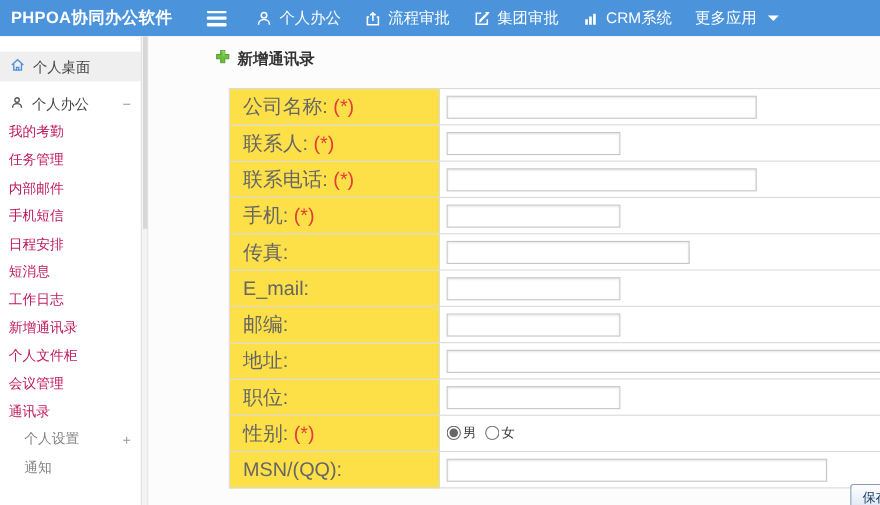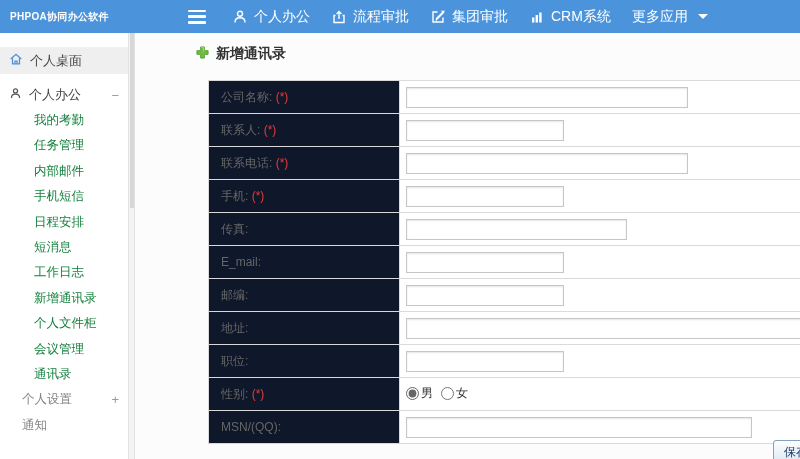--- a/index.html
+++ b/index.html
@@ -8,21 +8,21 @@
     font-family:"Liberation Sans","DejaVu Sans",sans-serif;
     background:#fff;
   }
   
   .topbar{
     position:absolute;top:0;left:0;width:800px;height:33px;
     background:#4b94db;display:flex;align-items:center;color:#fff;
   }
   .logo{
     width:172px;padding-left:10px;box-sizing:border-box;
-    font-size:10px;font-weight:bold;letter-spacing:.3px;white-space:nowrap;
+    font-size:15px;font-weight:bold;letter-spacing:.3px;white-space:nowrap;
   }
   .burger{margin-left:16px;width:18px;height:14px;display:flex;flex-direction:column;justify-content:space-between;cursor:pointer;}
   .burger i{display:block;height:2.5px;background:#fff;border-radius:1px;}
   .nav{display:flex;align-items:center;margin-left:26px;}
   .nav-item{
     display:flex;align-items:center;gap:6px;margin-right:21px;
     font-size:14px;cursor:pointer;white-space:nowrap;
   }
   .nav-item svg{display:block;}
   .caret{width:0;height:0;border-left:5px solid transparent;border-right:5px solid transparent;border-top:5px solid #fff;margin-left:4px;}
@@ -32,42 +32,42 @@
     height:27px;margin-top:14px;display:flex;align-items:center;gap:7px;
     background:#efefef;padding-left:9px;color:#444;font-size:13px;cursor:pointer;
   }
   .side-group{
     height:24px;margin-top:9px;display:flex;align-items:center;gap:7px;
     padding-left:9px;color:#444;font-size:13px;position:relative;cursor:pointer;
   }
   .indicator{position:absolute;right:9px;top:50%;transform:translateY(-50%);color:#999;font-size:13px;}
   .side-subs{margin-top:1px;}
   .side-sub{
-    height:25.4px;line-height:25.4px;padding-left:34px;
-    color:#15803d;font-size:12.5px;cursor:pointer;white-space:nowrap;
+    height:25.4px;line-height:25.4px;padding-left:8px;
+    color:#be185d;font-size:12.5px;cursor:pointer;white-space:nowrap;
   }
   .side-row{
     height:25.4px;line-height:25.4px;padding-left:22px;position:relative;
     color:#848484;font-size:12.5px;cursor:pointer;white-space:nowrap;
   }
   .scrollbar{
     position:absolute;top:33px;left:128px;width:7px;height:426px;box-sizing:border-box;
     background:#f3f3f3;border-left:1px solid #e2e2e2;border-right:1px solid #e2e2e2;
   }
   .scroll-thumb{position:absolute;top:0;left:1px;width:4px;height:175px;background:#d7d7d7;}
   
   .content{position:absolute;top:33px;left:135px;width:665px;height:426px;background:#fcfcfc;}
   .page-title{position:absolute;top:45px;left:196px;display:flex;align-items:flex-start;gap:7px;}
   .title-text{font-size:14px;font-weight:bold;color:#333;}
   .form-table{
     position:absolute;top:80px;left:208px;width:680px;
     border-collapse:collapse;table-layout:fixed;
   }
   .form-table td{border:1px solid #dadada;height:32px;padding:0;}
-  .cell-label{width:178px;background:#0f172a;padding-left:12px !important;font-size:12px;color:#666;}
+  .cell-label{width:178px;background:#fde047;padding-left:12px !important;font-size:18px;color:#666;}
   .cell-value{background:#fff;padding-left:6px !important;font-size:12px;color:#333;}
   .req{color:#e53b3b;}
   .ipt{
     height:17px;border:1px solid #c6c6c6;box-shadow:inset 0 1px 2px rgba(0,0,0,.1);
     font-size:12px;padding:1px 4px;vertical-align:middle;background:#fff;outline:none;
   }
   .w-lg{width:272px}.w-sm{width:148px}.w-md{width:211px}.w-xl{width:396px}.w-qq{width:336px}
   .radio-wrap{display:inline-flex;align-items:center;margin-right:8px;font-size:12px;color:#333;cursor:pointer;}
   input[type=radio]{width:13px;height:13px;margin:0 2px 0 0;accent-color:#666;}
   .save-btn{

